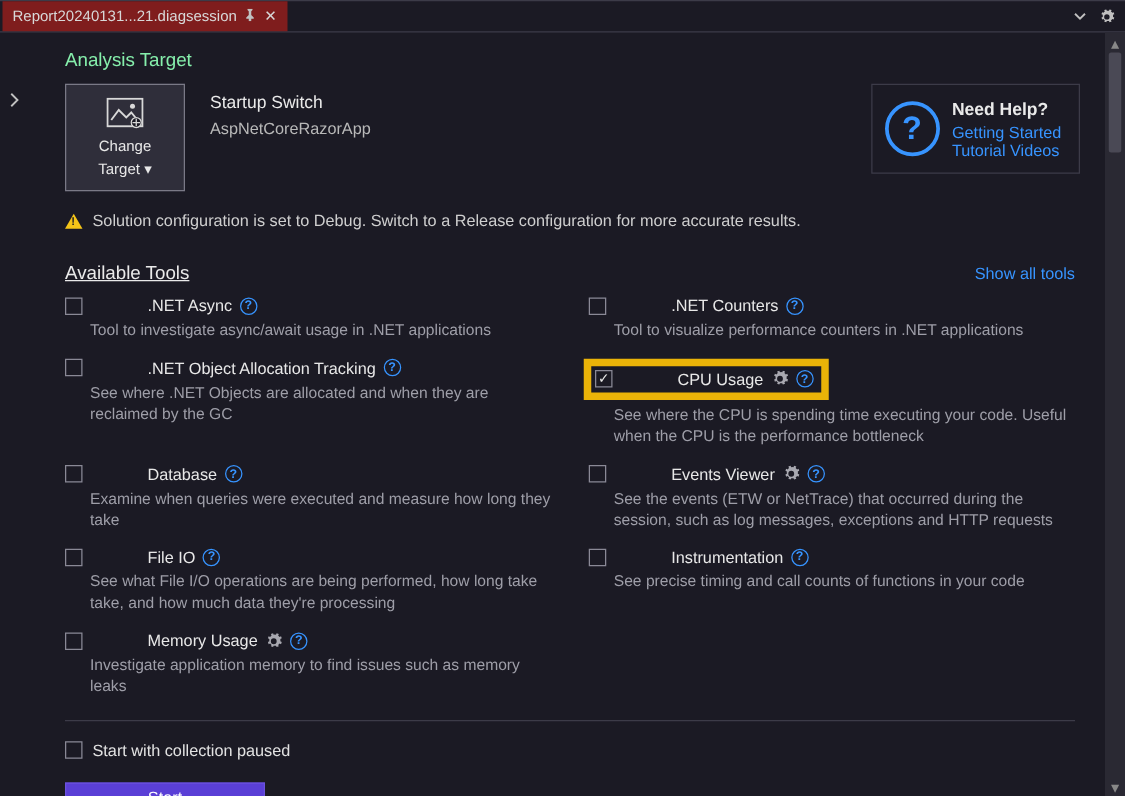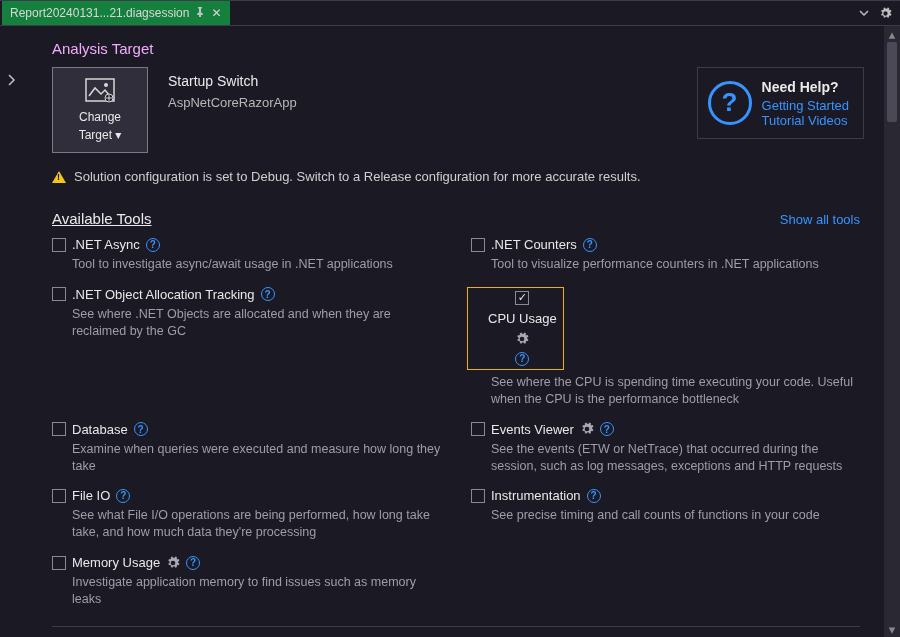--- a/index.html
+++ b/index.html
@@ -16,21 +16,21 @@
   .tabbar {
     height: 26px;
     background: #1b1a24;
     border-top: 1px solid #3c3b48;
     border-bottom: 1px solid #3c3b48;
     display: flex; align-items: center;
     padding-left: 2px;
   }
   .tab {
     height: 24px;
-    background: #15803d;
+    background: #7f1d1d;
     color: #d8d8d8;
     display: flex; align-items: center;
     padding: 0 8px;
     gap: 6px;
     font-size: 12px;
   }
   .tab .pin { font-size: 10px; }
   .tab .close { font-size: 12px; cursor: pointer; }
   .tabbar-right {
     margin-left: auto;
@@ -60,21 +60,21 @@
     padding-left: 28px;
   }
   .expand-chevron {
     position: absolute;
     left: 6px; top: 48px;
     color: #c0c0c0;
     cursor: pointer;
   }
   .section-header {
     font-size: 15px;
-    color: #f0abfc;
+    color: #86efac;
     margin: 14px 0 10px 24px;
   }
   .target-row {
     display: flex; align-items: flex-start;
     margin-left: 24px;
     gap: 20px;
   }
   .change-target {
     width: 96px; height: 86px;
     border: 1px solid #7a7986;
@@ -148,43 +148,42 @@
   }
   .chk {
     width:14px; height:14px; border:1px solid #8a8996;
     display:inline-flex; align-items:center; justify-content:center;
     cursor:pointer;
     flex-shrink:0;
   }
   .chk.checked::after {
     content:"✓"; color:#e8e8e8; font-size:11px; line-height:1;
   }
-  .tool-name { color:#e8e8e8; font-size:13px; }
+  .tool-name { color:#e8e8e8; font-size:13px;margin-left:46px; }
   .info-icon {
     width:14px; height:14px; border:1.5px solid #3794ff; border-radius:50%;
     display:inline-flex; align-items:center; justify-content:center;
     color:#3794ff; font-size:10px; font-weight:bold;
     cursor:pointer;
     flex-shrink:0;
   }
   .gear-icon {
     color:#a8a8b0; cursor:pointer; flex-shrink:0;
     display:inline-flex;
   }
   .tool-desc {
     color:#9e9ea8; font-size:12.5px;
     padding-left: 20px;
     line-height:1.35;
   }
   .highlight {
-    border: 1px solid #eab308;
-    padding: 3px 6px 3px 20px;
+    border: 6px solid #eab308;
+    padding: 3px 6px 3px 3px;
     margin-left:-4px;
     width: fit-content;
-    flex-direction: column;
   }
   .divider {
     height:1px; background:#3c3b48;
     margin: 18px 24px 0 24px;
   }
   .bottom {
     margin: 16px 24px 0 24px;
   }
   .paused-row {
     display:flex; align-items:center; gap:8px;

